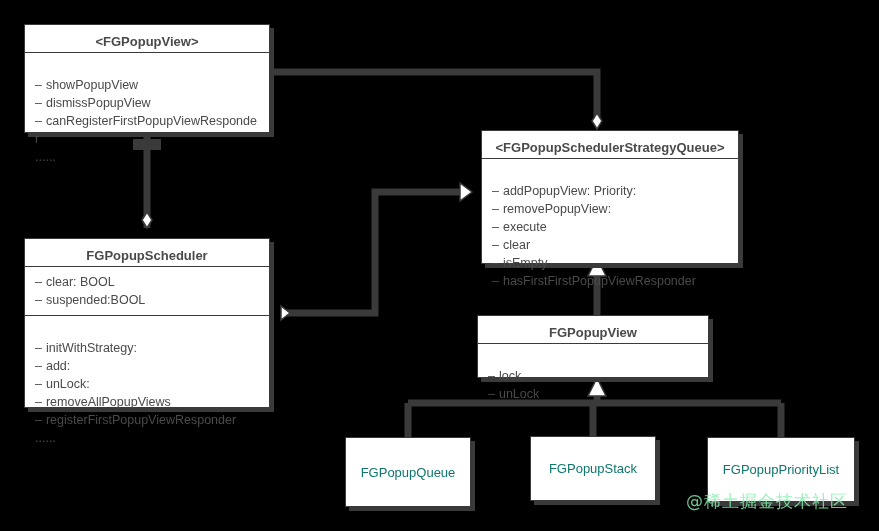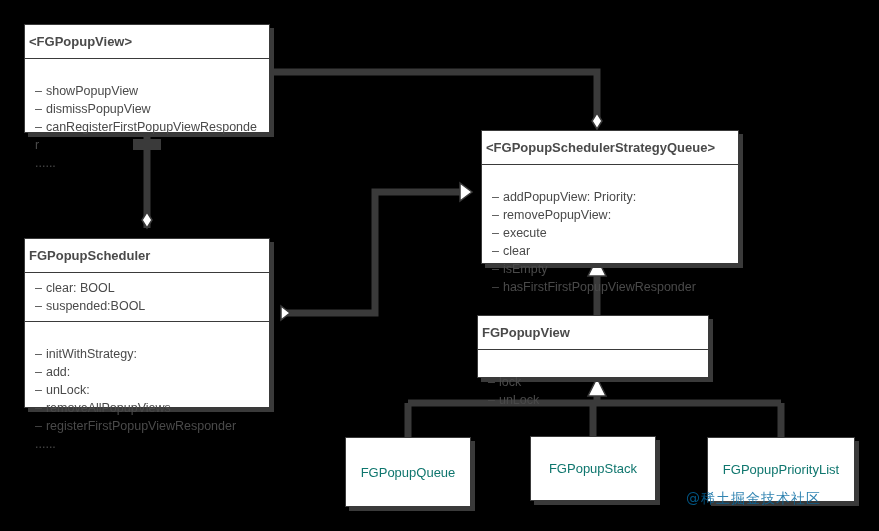--- a/index.html
+++ b/index.html
@@ -26,25 +26,25 @@
   
   .uml-class {
     position: absolute;
     background: #ffffff;
     border: 1px solid #3a3a3a;
     box-sizing: border-box;
     box-shadow: 4px 4px 0 0 #3a3a3a;
     z-index: 5;
   }
   .uml-title {
-    text-align: left;
+    text-align: center;
     font-size: 13px;
     font-weight: bold;
     color: #4a4a4a;
-    padding: 9px 4px 9px 4px;
+    padding: 9px 4px 3px 4px;
     line-height: 15px;
     letter-spacing: 0px;
   }
   .uml-class.sep .uml-title {
     border-bottom: 1px solid #3a3a3a;
   }
   .uml-compartment {
     padding: 6px 8px 6px 10px;
     border-bottom: 1px solid #3a3a3a;
   }
@@ -64,22 +64,22 @@
     height: 100%;
     font-size: 13px;
     color: #0f766e;
   }
 
   
   #watermark {
     position: absolute;
     left: 686px;
     top: 490px;
-    font-size: 14px;
-    color: #0369a1;
+    font-size: 17px;
+    color: #86efac;
     opacity: 0.82;
     letter-spacing: 1px;
     font-family: "DejaVu Sans", sans-serif;
     z-index: 9;
     white-space: nowrap;
   }
 </style>
 </head>
 <body>
 

